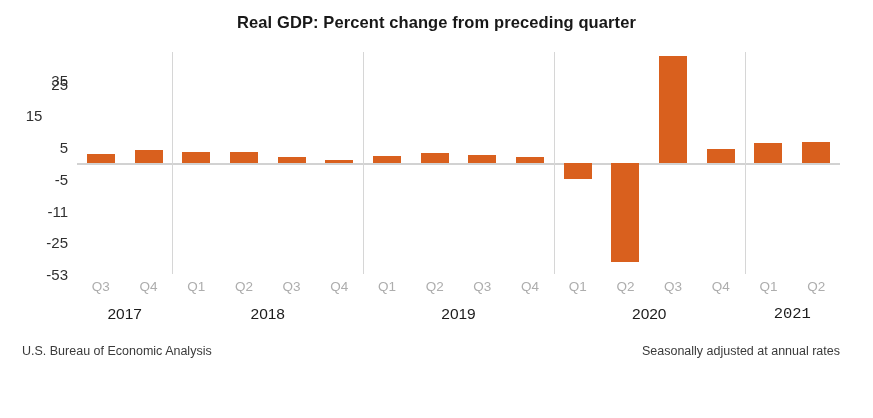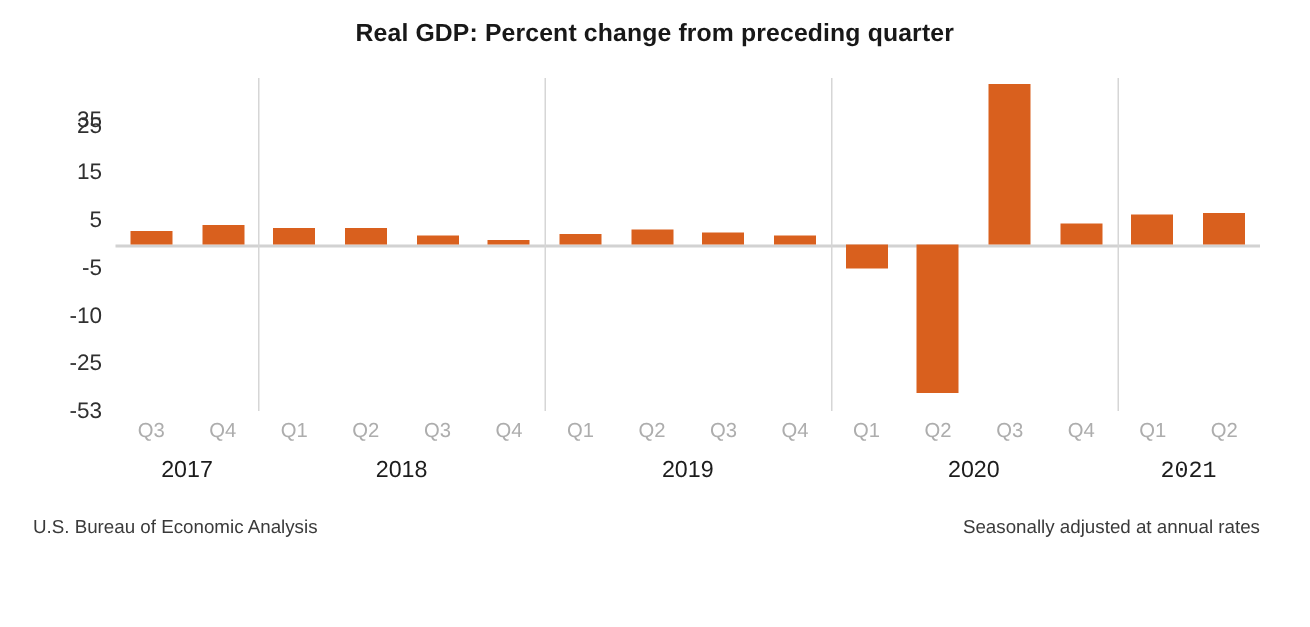--- a/index.html
+++ b/index.html
@@ -127,24 +127,24 @@
 </head>
 <body>
 
 <div id="page">
 
   <div id="chart-title">Real GDP:  Percent change from preceding quarter</div>
 
   <div id="y-axis">
       <div class="ytick" style="top: 52px; margin-top: 28px;">35</div>
       <div class="ytick" style="top: 83.7143px;">25</div>
-      <div class="ytick" style="top: 115.429px;">15</div>
+      <div class="ytick" style="top: 115.429px; text-align: center;">15</div>
       <div class="ytick" style="top: 147.143px;">5</div>
       <div class="ytick" style="top: 178.857px;">-5</div>
-      <div class="ytick" style="top: 210.571px;">-10</div>
+      <div class="ytick" style="top: 210.571px;">-11</div>
       <div class="ytick" style="top: 242.286px;">-25</div>
       <div class="ytick" style="top: 274px;">-53</div>
     </div>
 
   <div id="plot">
     <div id="zero-line"></div>
   <div class="gridline-v" style="left: 95.375px;"></div>
       <div class="gridline-v" style="left: 286.125px;"></div>
       <div class="gridline-v" style="left: 476.875px;"></div>
       <div class="gridline-v" style="left: 667.625px;"></div>

